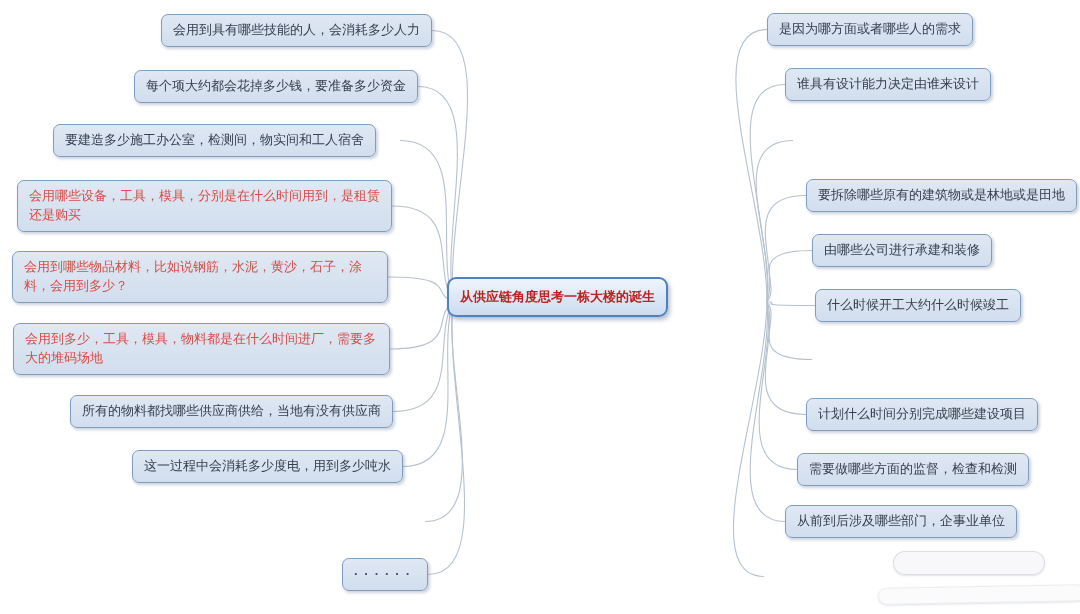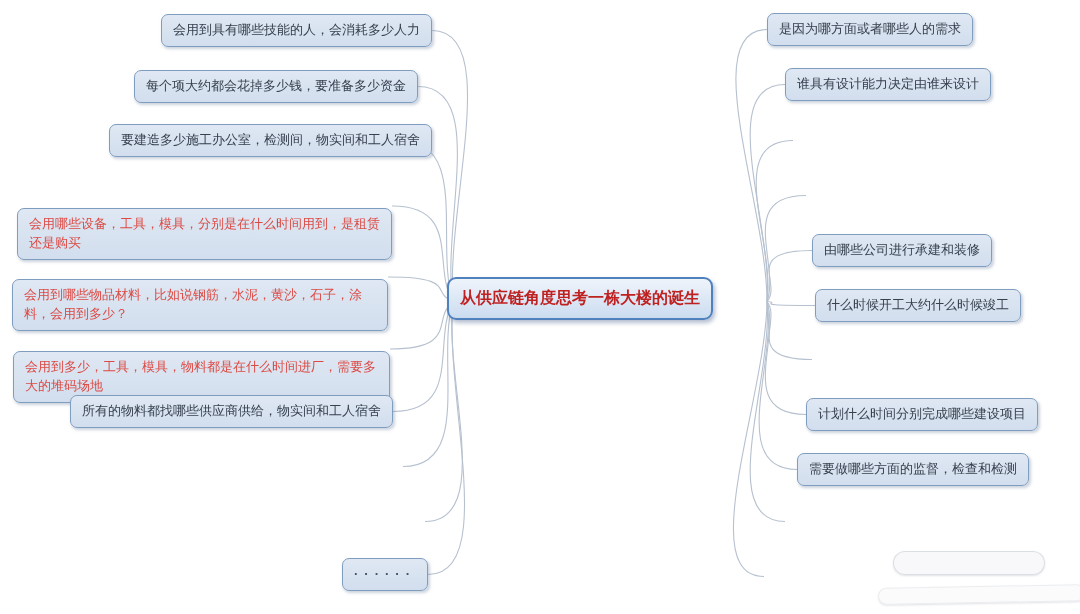--- a/index.html
+++ b/index.html
@@ -14,32 +14,32 @@
     box-sizing:border-box;
     background:linear-gradient(to bottom,var(--node-fill) 0%,var(--node-fill-bottom) 100%);
     border:1px solid var(--node-border);
     border-radius:7px;
     padding:6px 11px;
     font-size:13px;line-height:1.45;
     color:var(--node-text);
     white-space:nowrap;
     box-shadow:1.5px 2px 3px rgba(110,130,160,0.35);
   }
-  .branch.wrap{white-space:normal;margin-top:28px;}
+  .branch.wrap{white-space:normal;}
   .branch.red{color:var(--red-text);}
   .branch.dots{letter-spacing:6px;text-align:center;min-width:70px;font-weight:bold;color:#44506a;}
   #center-node{
     position:absolute;z-index:3;
     left:447px;top:277px;
     box-sizing:border-box;
     background:linear-gradient(to bottom,var(--center-fill-top) 0%,var(--center-fill-bottom) 100%);
     border:2.5px solid var(--center-border);
     border-radius:9px;
     padding:9px 11px;
-    font-size:16px;font-weight:bold;white-space:nowrap;
+    font-size:13px;font-weight:bold;white-space:nowrap;
     color:var(--center-text);
     box-shadow:2px 3px 4px rgba(90,110,150,0.45);
   }
   .smudge{
     position:absolute;z-index:4;border-radius:12px;
     background:rgba(246,247,249,0.82);
     border:1px solid rgba(195,200,208,0.55);
     box-shadow:0 1px 2px rgba(180,185,195,0.4);
   }
   #smudge-2{
@@ -72,32 +72,35 @@
       <path d="M 815 305.5 C 745 305.5 783.8 302.9 767 301.5" fill="none" stroke="#b6c1cf" stroke-width="1.1"></path>
       <path d="M 812 359.5 C 742 359.5 782.75 321.8 767 301.5" fill="none" stroke="#b6c1cf" stroke-width="1.1"></path>
       <path d="M 806 414.5 C 736 414.5 780.65 341.05 767 301.5" fill="none" stroke="#b6c1cf" stroke-width="1.1"></path>
       <path d="M 797 469.5 C 727 469.5 777.5 360.3 767 301.5" fill="none" stroke="#b6c1cf" stroke-width="1.1"></path>
       <path d="M 785 521.5 C 715 521.5 773.3 378.5 767 301.5" fill="none" stroke="#b6c1cf" stroke-width="1.1"></path>
       <path d="M 764 576.5 C 694 576.5 765.95 397.75 767 301.5" fill="none" stroke="#b6c1cf" stroke-width="1.1"></path>
     </svg>
 
   <div class="branch" style="right:648px;top:14px">会用到具有哪些技能的人，会消耗多少人力</div>
   <div class="branch" style="right:662px;top:70px">每个项大约都会花掉多少钱，要准备多少资金</div>
-  <div class="branch" style="right:648px;top:124px">要建造多少施工办公室，检测间，物实间和工人宿舍</div>
+  <div class="branch" style="right:704px;top:124px">要建造多少施工办公室，检测间，物实间和工人宿舍</div>
   <div class="branch wrap red" style="left:17px;top:180px;width:375px">会用哪些设备，工具，模具，分别是在什么时间用到，是租赁还是购买</div>
   <div class="branch wrap red" style="left:12px;top:251px;width:376px">会用到哪些物品材料，比如说钢筋，水泥，黄沙，石子，涂料，会用到多少？</div>
   <div class="branch wrap red" style="left:13px;top:323px;width:377px">会用到多少，工具，模具，物料都是在什么时间进厂，需要多大的堆码场地</div>
-  <div class="branch" style="right:687px;top:395px">所有的物料都找哪些供应商供给，物实间和工人宿舍</div>
+  <div class="branch" style="right:687px;top:395px">所有的物料都找哪些供应商供给，当地有没有供应商</div>
+  <div class="branch" style="right:677px;top:450px">这一过程中会消耗多少度电，用到多少吨水</div>
   <div class="branch dots" style="right:652px;top:558px">······</div>
 
   <div class="branch" style="left:767px;top:13px">是因为哪方面或者哪些人的需求</div>
   <div class="branch" style="left:785px;top:68px">谁具有设计能力决定由谁来设计</div>
+  <div class="branch" style="left:806px;top:179px">要拆除哪些原有的建筑物或是林地或是田地</div>
   <div class="branch" style="left:812px;top:234px">由哪些公司进行承建和装修</div>
   <div class="branch" style="left:815px;top:289px">什么时候开工大约什么时候竣工</div>
   <div class="branch" style="left:806px;top:398px">计划什么时间分别完成哪些建设项目</div>
   <div class="branch" style="left:797px;top:453px">需要做哪些方面的监督，检查和检测</div>
+  <div class="branch" style="left:785px;top:505px">从前到后涉及哪些部门，企事业单位</div>
 
   <div id="center-node">从供应链角度思考一栋大楼的诞生</div>
 
   <div class="smudge" id="smudge-1" style="left:893px;top:551px;width:150px;height:22px"></div>
   <div class="smudge" id="smudge-2" style="left:878px;top:586px;width:205px;height:15px"></div>
 
 </div>
 
 </body></html>

